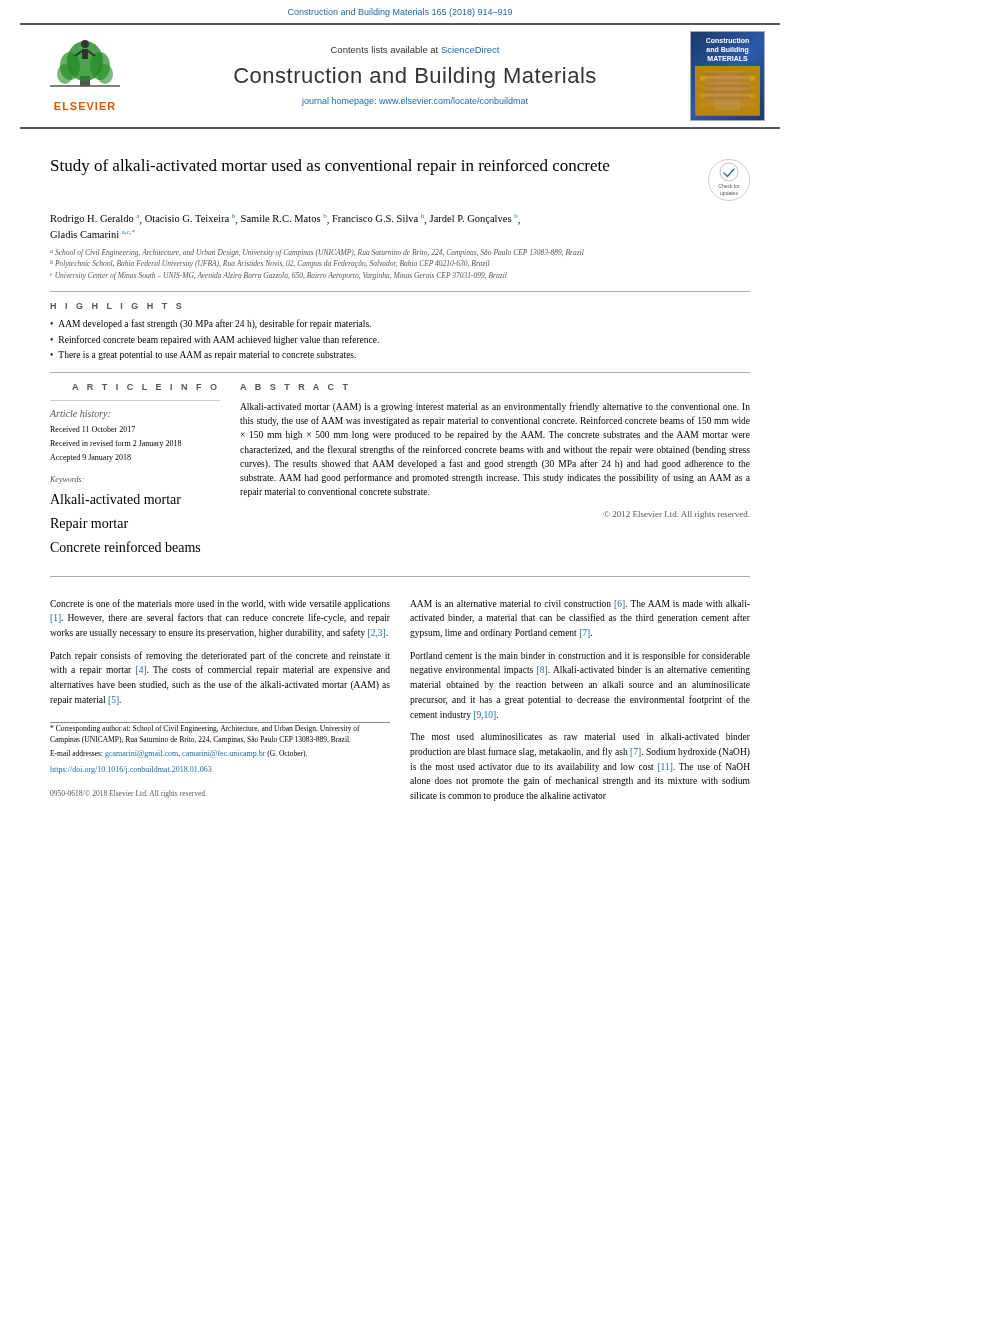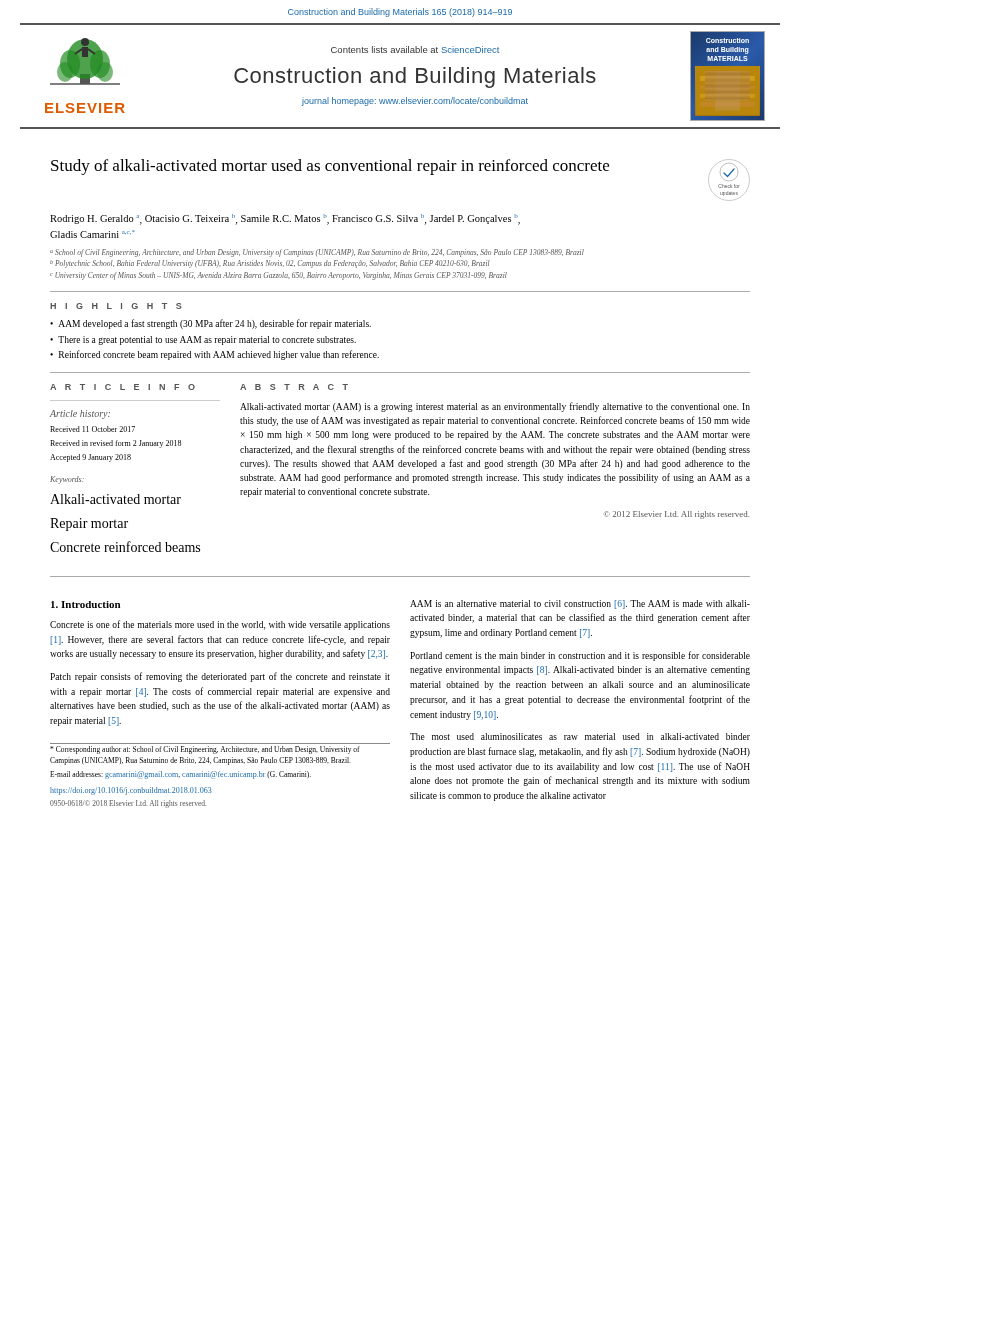--- a/index.html
+++ b/index.html
@@ -49,21 +49,21 @@
       flex-direction: column;
       align-items: center;
     }
 
     .elsevier-tree {
       width: 80px;
       height: 55px;
     }
 
     .elsevier-text {
-      font-size: 15px;
+      font-size: 11px;
       font-weight: bold;
       color: #e05a00;
       letter-spacing: 1px;
       margin-top: 8px;
       font-family: Arial, sans-serif;
     }
 
     .journal-header-center {
       flex: 1;
       text-align: center;
@@ -287,20 +287,21 @@
     }
 
     
     .article-info-label {
       font-size: 9px;
       letter-spacing: 3px;
       color: #555;
       font-family: Arial, sans-serif;
       font-weight: bold;
       margin-bottom: 6px;
+      text-align: right;
     }
 
     .article-info-subtitle {
       font-size: 10px;
       color: #555;
       font-style: italic;
       margin-bottom: 3px;
     }
 
     .article-info-dates {
@@ -405,21 +406,21 @@
 
     .doi-line {
       font-size: 8px;
       color: #1a6aab;
       margin-top: 4px;
     }
 
     .issn-line {
       font-size: 7.5px;
       color: #555;
-      margin-top: 2px;
+      margin-top: 14px;
     }
   </style>
 </head>
 <body>
 
 <div class="page-wrapper">
 
   <div class="top-ref-line">
     <span>Construction and Building Materials 165 (2018) 914–919</span>
   </div>
@@ -518,24 +519,24 @@
 
     <hr class="section-divider">
 
     <div class="highlights-section">
       <div class="highlights-label">H I G H L I G H T S</div>
       <ul class="highlights-list">
         <li>
             <span>AAM developed a fast strength (30 MPa after 24 h), desirable for repair materials.</span>
           </li>
         <li>
-            <span>There is a great potential to use AAM as repair material to concrete substrates.</span>
+            <span>Reinforced concrete beam repaired with AAM achieved higher value than reference.</span>
           </li>
         <li>
-            <span>Reinforced concrete beam repaired with AAM achieved higher value than reference.</span>
+            <span>There is a great potential to use AAM as repair material to concrete substrates.</span>
           </li>
       </ul>
     </div>
 
     <hr class="section-divider">
 
     <div class="two-col">
 
       <div class="left-col">
         <div class="article-info-label">A R T I C L E   I N F O</div>
@@ -561,39 +562,36 @@
         <div class="copyright-line">© 2012 Elsevier Ltd. All rights reserved.</div>
       </div>
 
     </div>
 
     <hr class="section-divider" style="margin-top:16px;">
 
     <div class="body-columns">
 
       <div class="body-left">
-        <div class="section-heading">
-          <span>1.</span> <span>Introduction</span>
-        </div>
 
         <p class="body-text">
           Concrete is one of the materials more used in the world, with wide versatile applications <span class="ref">[1]</span>. However, there are several factors that can reduce concrete life-cycle, and repair works are usually necessary to ensure its preservation, higher durability, and safety <span class="ref">[2,3]</span>.
         </p>
 
         <p class="body-text">
           Patch repair consists of removing the deteriorated part of the concrete and reinstate it with a repair mortar <span class="ref">[4]</span>. The costs of commercial repair material are expensive and alternatives have been studied, such as the use of the alkali-activated mortar (AAM) as repair material <span class="ref">[5]</span>.
         </p>
 
         <div class="footnote-section">
           <div class="footnote-text">* Corresponding author at: School of Civil Engineering, Architecture, and Urban Design, University of Campinas (UNICAMP), Rua Saturnino de Brito, 224, Campinas, São Paulo CEP 13083-889, Brazil.</div>
           <div class="footnote-text">
             <span>E-mail addresses:</span>
             <span class="footnote-link">gcamarini@gmail.com</span><span>,</span>
             <span class="footnote-link">camarini@fec.unicamp.br</span>
-            <span>(G. Camarini).</span>
+            <span>(G. October).</span>
           </div>
           <div class="doi-line">
             <span>https://doi.org/10.1016/j.conbuildmat.2018.01.063</span>
           </div>
           <div class="issn-line">0950-0618/© 2018 Elsevier Ltd. All rights reserved.</div>
         </div>
       </div>
 
       <div class="body-right">
         <p class="body-text">

